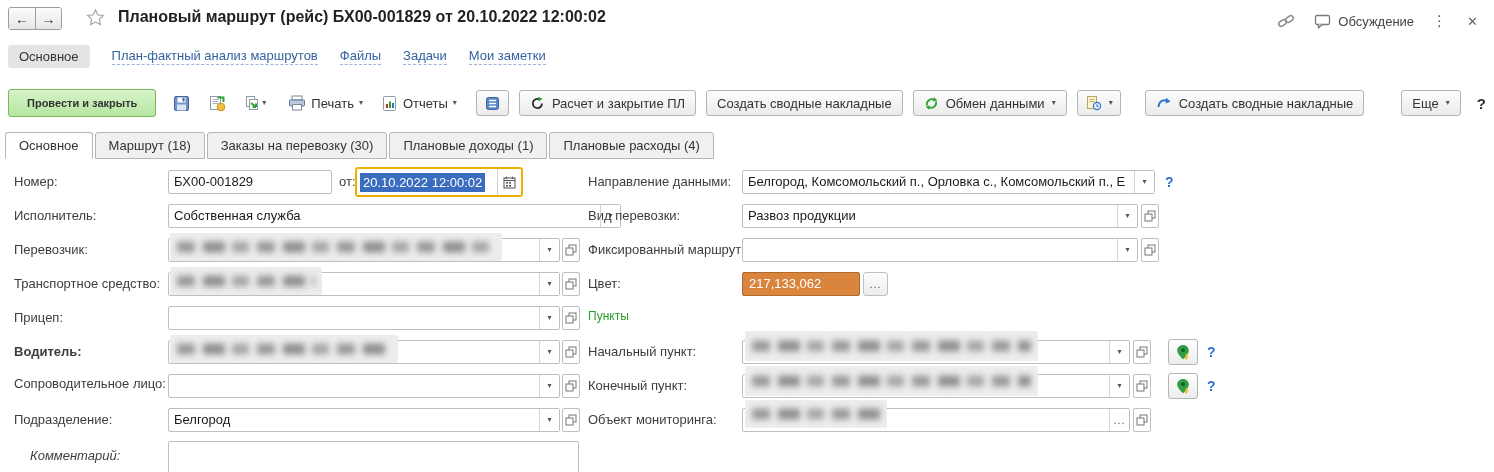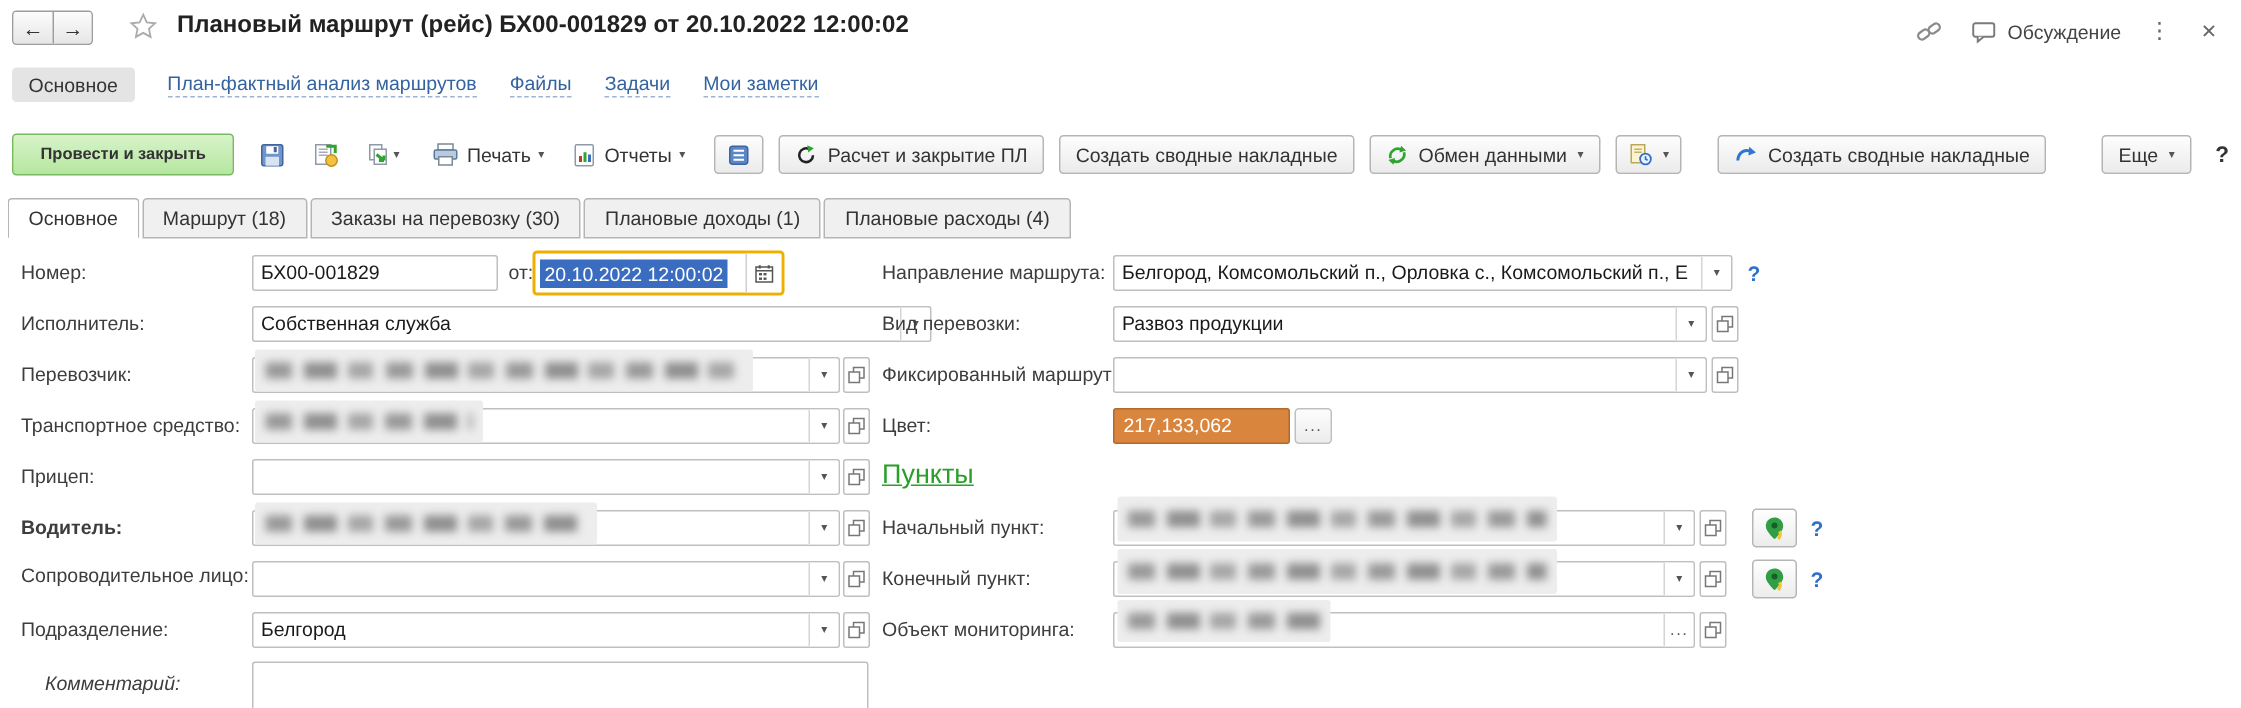--- a/index.html
+++ b/index.html
@@ -58,21 +58,21 @@
               border-radius:3px; background:#fff; display:flex; align-items:stretch; overflow:hidden; }
   .datewrap .dtxt { flex:1; display:flex; align-items:center; padding-left:3px; }
   .datewrap .sel { background:#3a6cc0; color:#fff; padding:2px 3px; white-space:nowrap; }
   .datewrap .calbtn { width:24px; display:flex; align-items:center; justify-content:center; border-left:1px solid #cfcfcf; cursor:pointer; background:#fff; }
 
   .swatch { position:absolute; left:742px; top:272px; width:118px; height:24px; background:#d9853e; border:1px solid #b06a2c;
             border-radius:2px; color:#fff; line-height:22px; padding-left:6px; }
   .swatchbtn { position:absolute; left:863px; top:272px; width:25px; height:24px; border:1px solid #bfbfbf; border-radius:3px;
                background:linear-gradient(#fdfdfd,#ececec); display:flex; align-items:center; justify-content:center; cursor:pointer; }
 
-  .sechdr { position:absolute; left:588px; top:304px; color:#2b9e2b; font-size:18px; line-height:24px;text-decoration:underline; }
+  .sechdr { position:absolute; left:588px; top:304px; color:#2b9e2b; font-size:12px; line-height:24px; }
 
   .pinbtn { position:absolute; width:30px; height:26px; border:1px solid #b5b5b5; border-radius:3px;
             background:linear-gradient(#ffffff,#ececec); display:flex; align-items:center; justify-content:center; cursor:pointer; }
   .help { position:absolute; color:#2e6fce; font-weight:bold; font-size:14px; line-height:24px; cursor:pointer; }
 
   .comment { position:absolute; left:168px; top:441px; width:411px; height:40px; border:1px solid #bfbfbf; border-radius:2px; background:#fff; }
 
   .blur-block { position:absolute; background:#ededed; border-radius:2px; overflow:hidden; }
   .blur-block::after { content:""; position:absolute; left:7px; right:7px; top:50%; height:11px; transform:translateY(-50%);
      filter:blur(3px);
@@ -359,21 +359,21 @@
   <span class="sq" style="left:562px;top:408px;">
     <svg width="12" height="12" viewBox="0 0 12 12">
         <rect x="4" y="1" width="7" height="7" fill="#fff" stroke="#777"></rect>
         <rect x="1" y="4" width="7" height="7" fill="#fff" stroke="#777"></rect>
       </svg>
   </span>
 
   <div class="lbl" style="left:30px;top:444px;font-style:italic;">Комментарий:</div>
   <div class="comment"></div>
 
-  <div class="lbl" style="left:588px;top:170px;">Направление маршрута:</div>
+  <div class="lbl" style="left:588px;top:170px;">Направление данными:</div>
   <div class="fld" style="left:742px;top:170px;width:413px;">
     <span class="txt">Белгород, Комсомольский п., Орловка с., Комсомольский п., Е</span>
     <span class="cbtn">
         <span class="caret">▾</span>
       </span>
   </div>
   <span class="help" style="left:1165px;top:170px;">?</span>
 
   <div class="lbl" style="left:588px;top:204px;">Вид перевозки:</div>
   <div class="fld" style="left:742px;top:204px;width:396px;">

